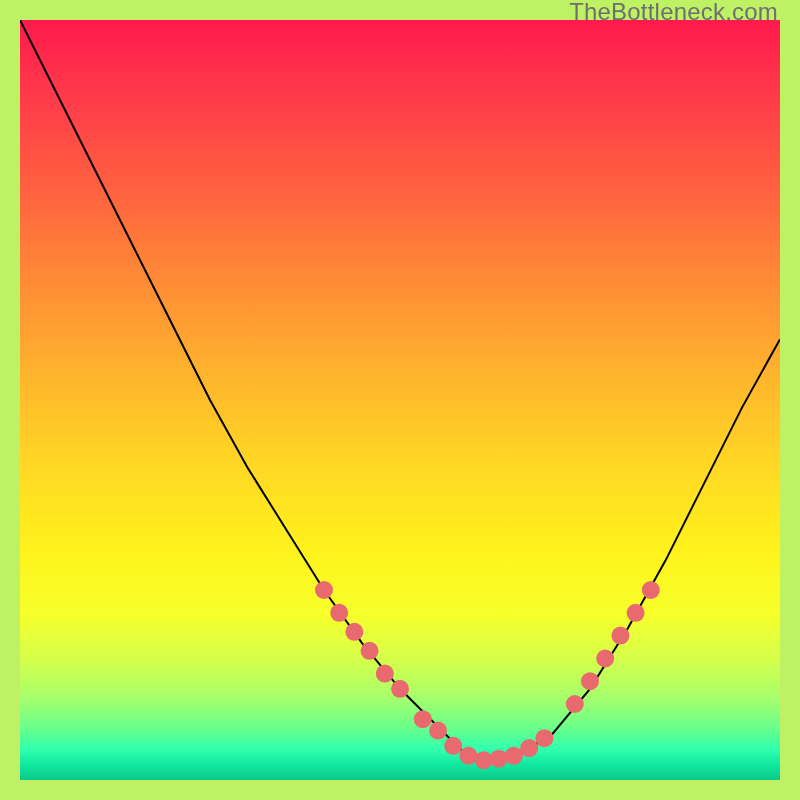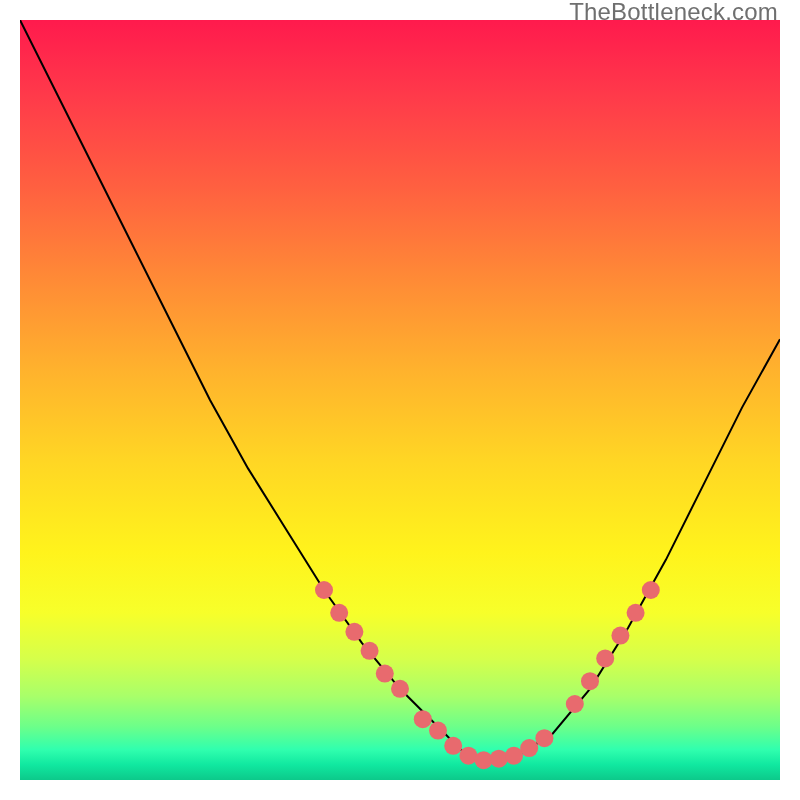--- a/index.html
+++ b/index.html
@@ -10,21 +10,21 @@
     background: #000;
     overflow: hidden;
     font-family: Arial, Helvetica, sans-serif;
   }
   .frame {
     position: absolute;
     left: 0;
     top: 0;
     width: 800px;
     height: 800px;
-    background: #ffffff;
+    background: #bef264;
   }
   .plot {
     position: absolute;
     left: 20px;
     top: 20px;
     width: 760px;
     height: 760px;
     overflow: hidden;
   }
   .gradient {

